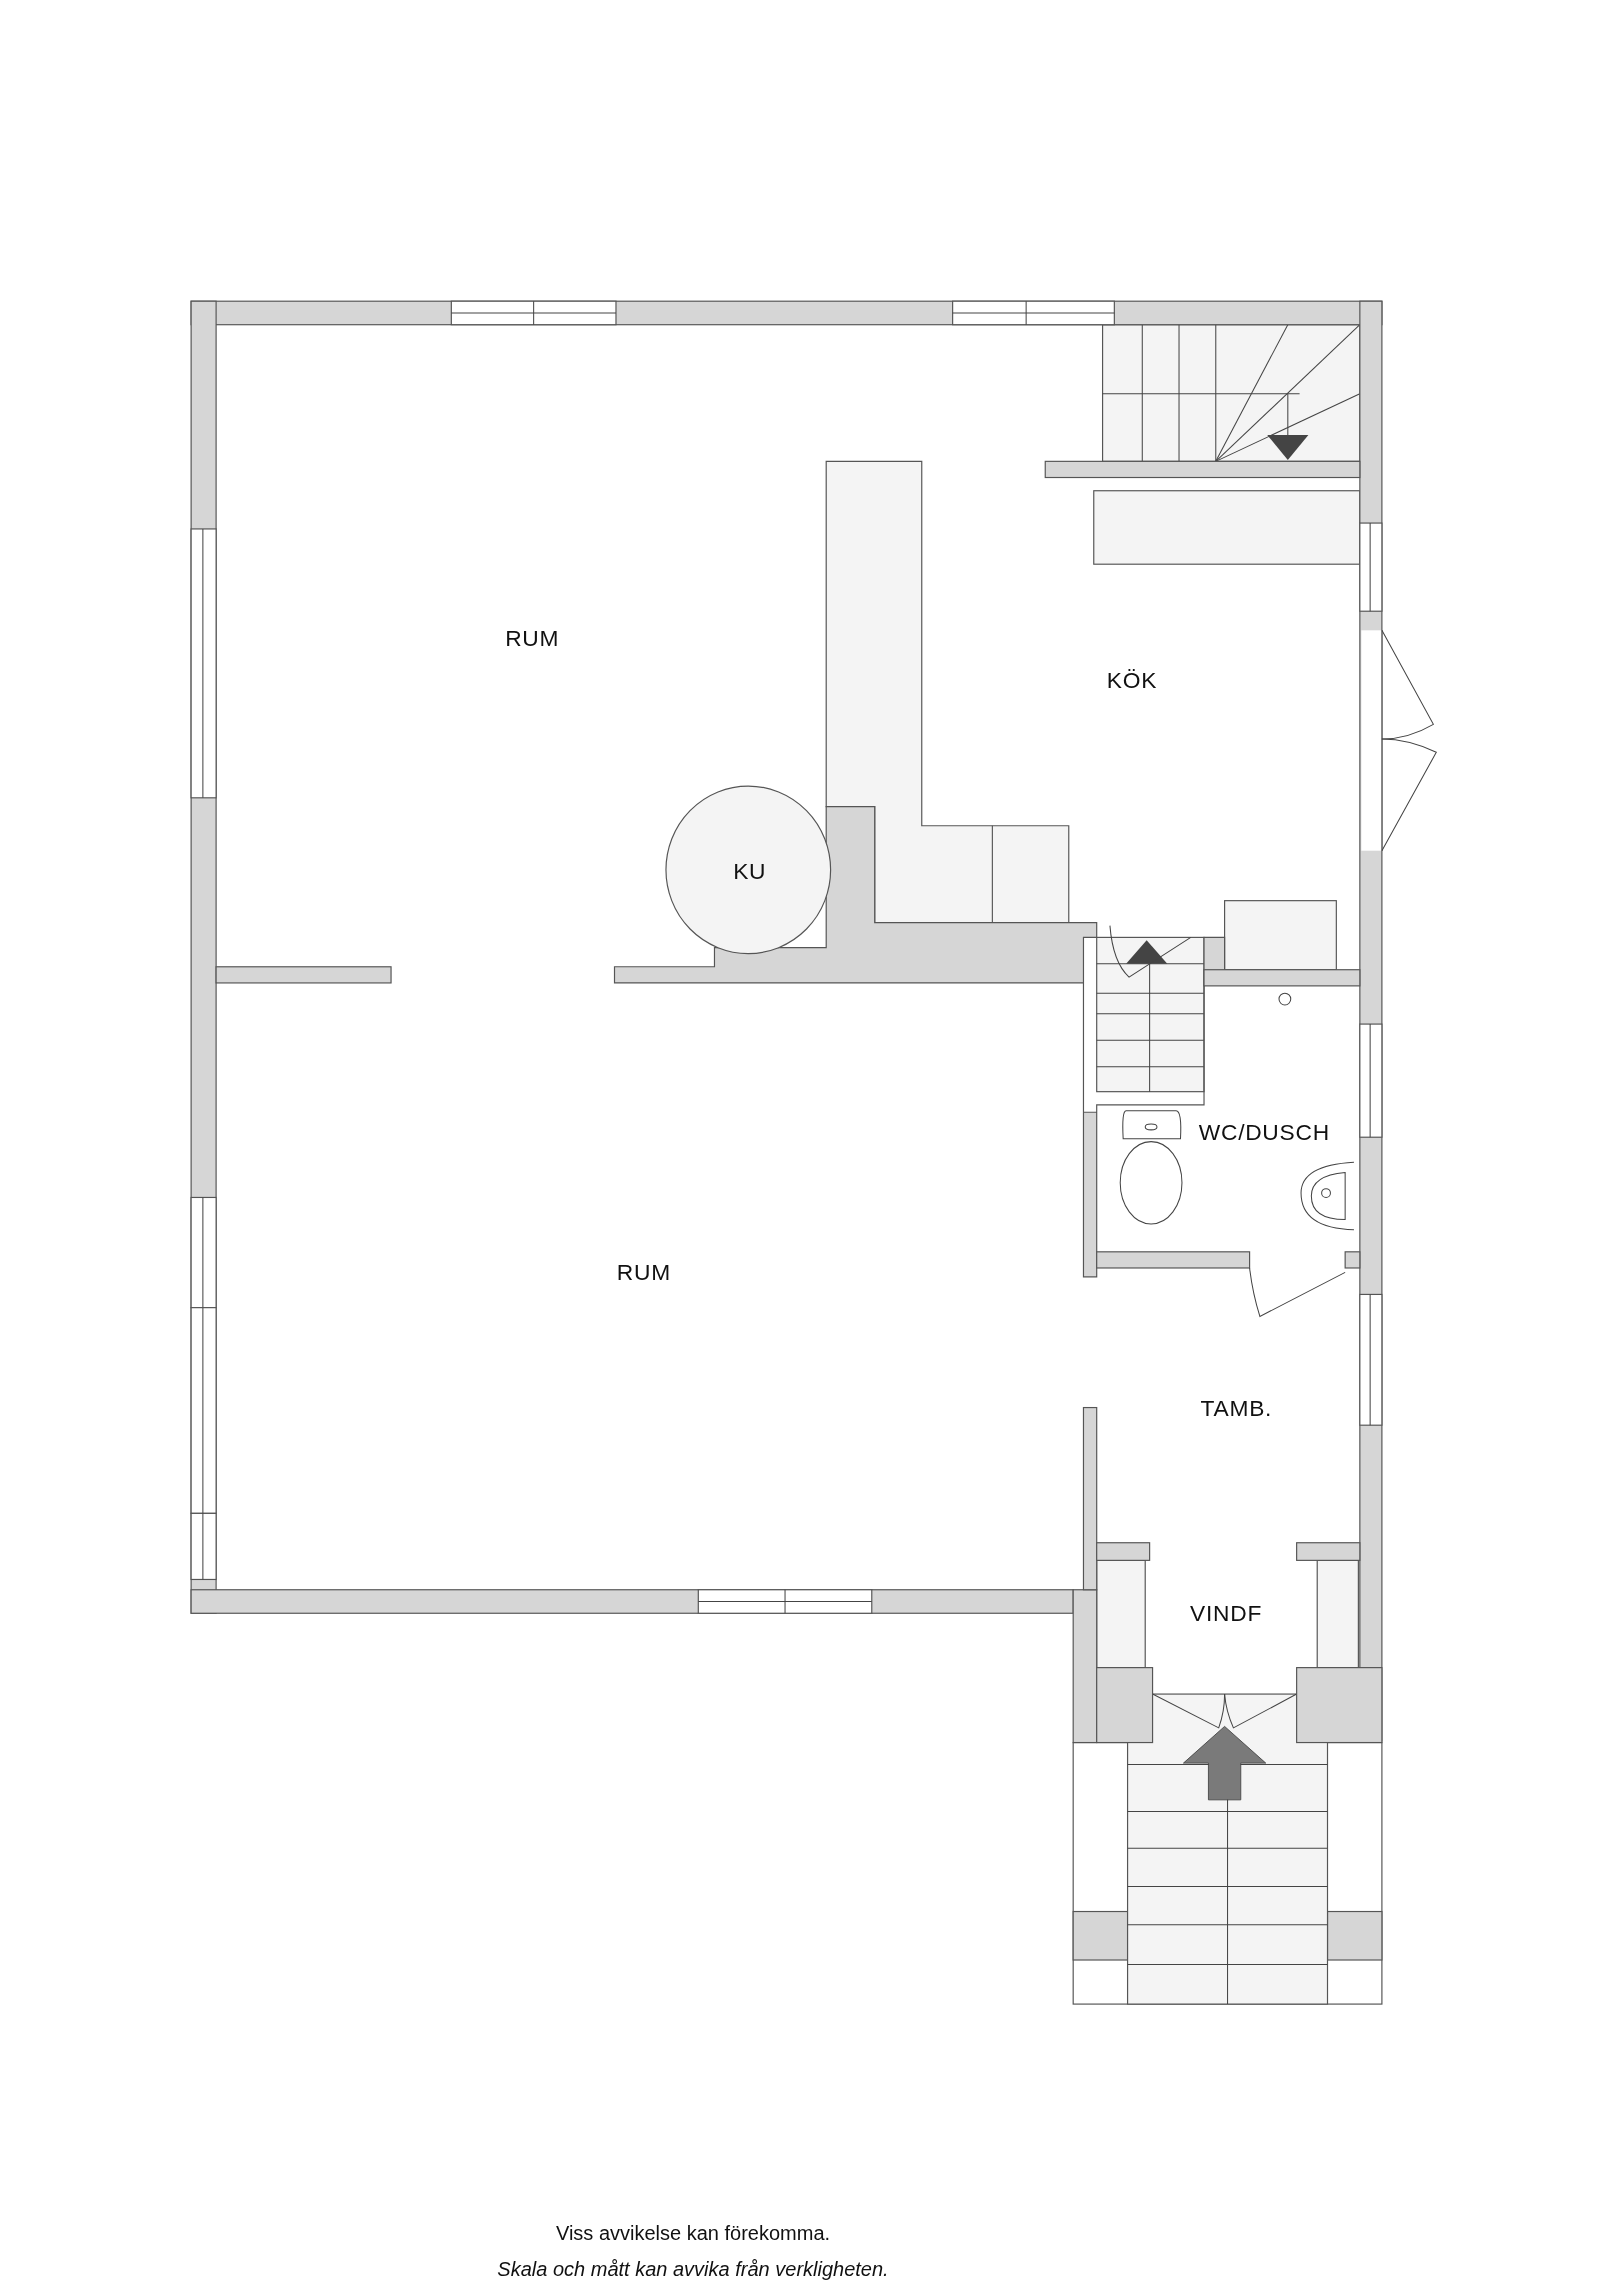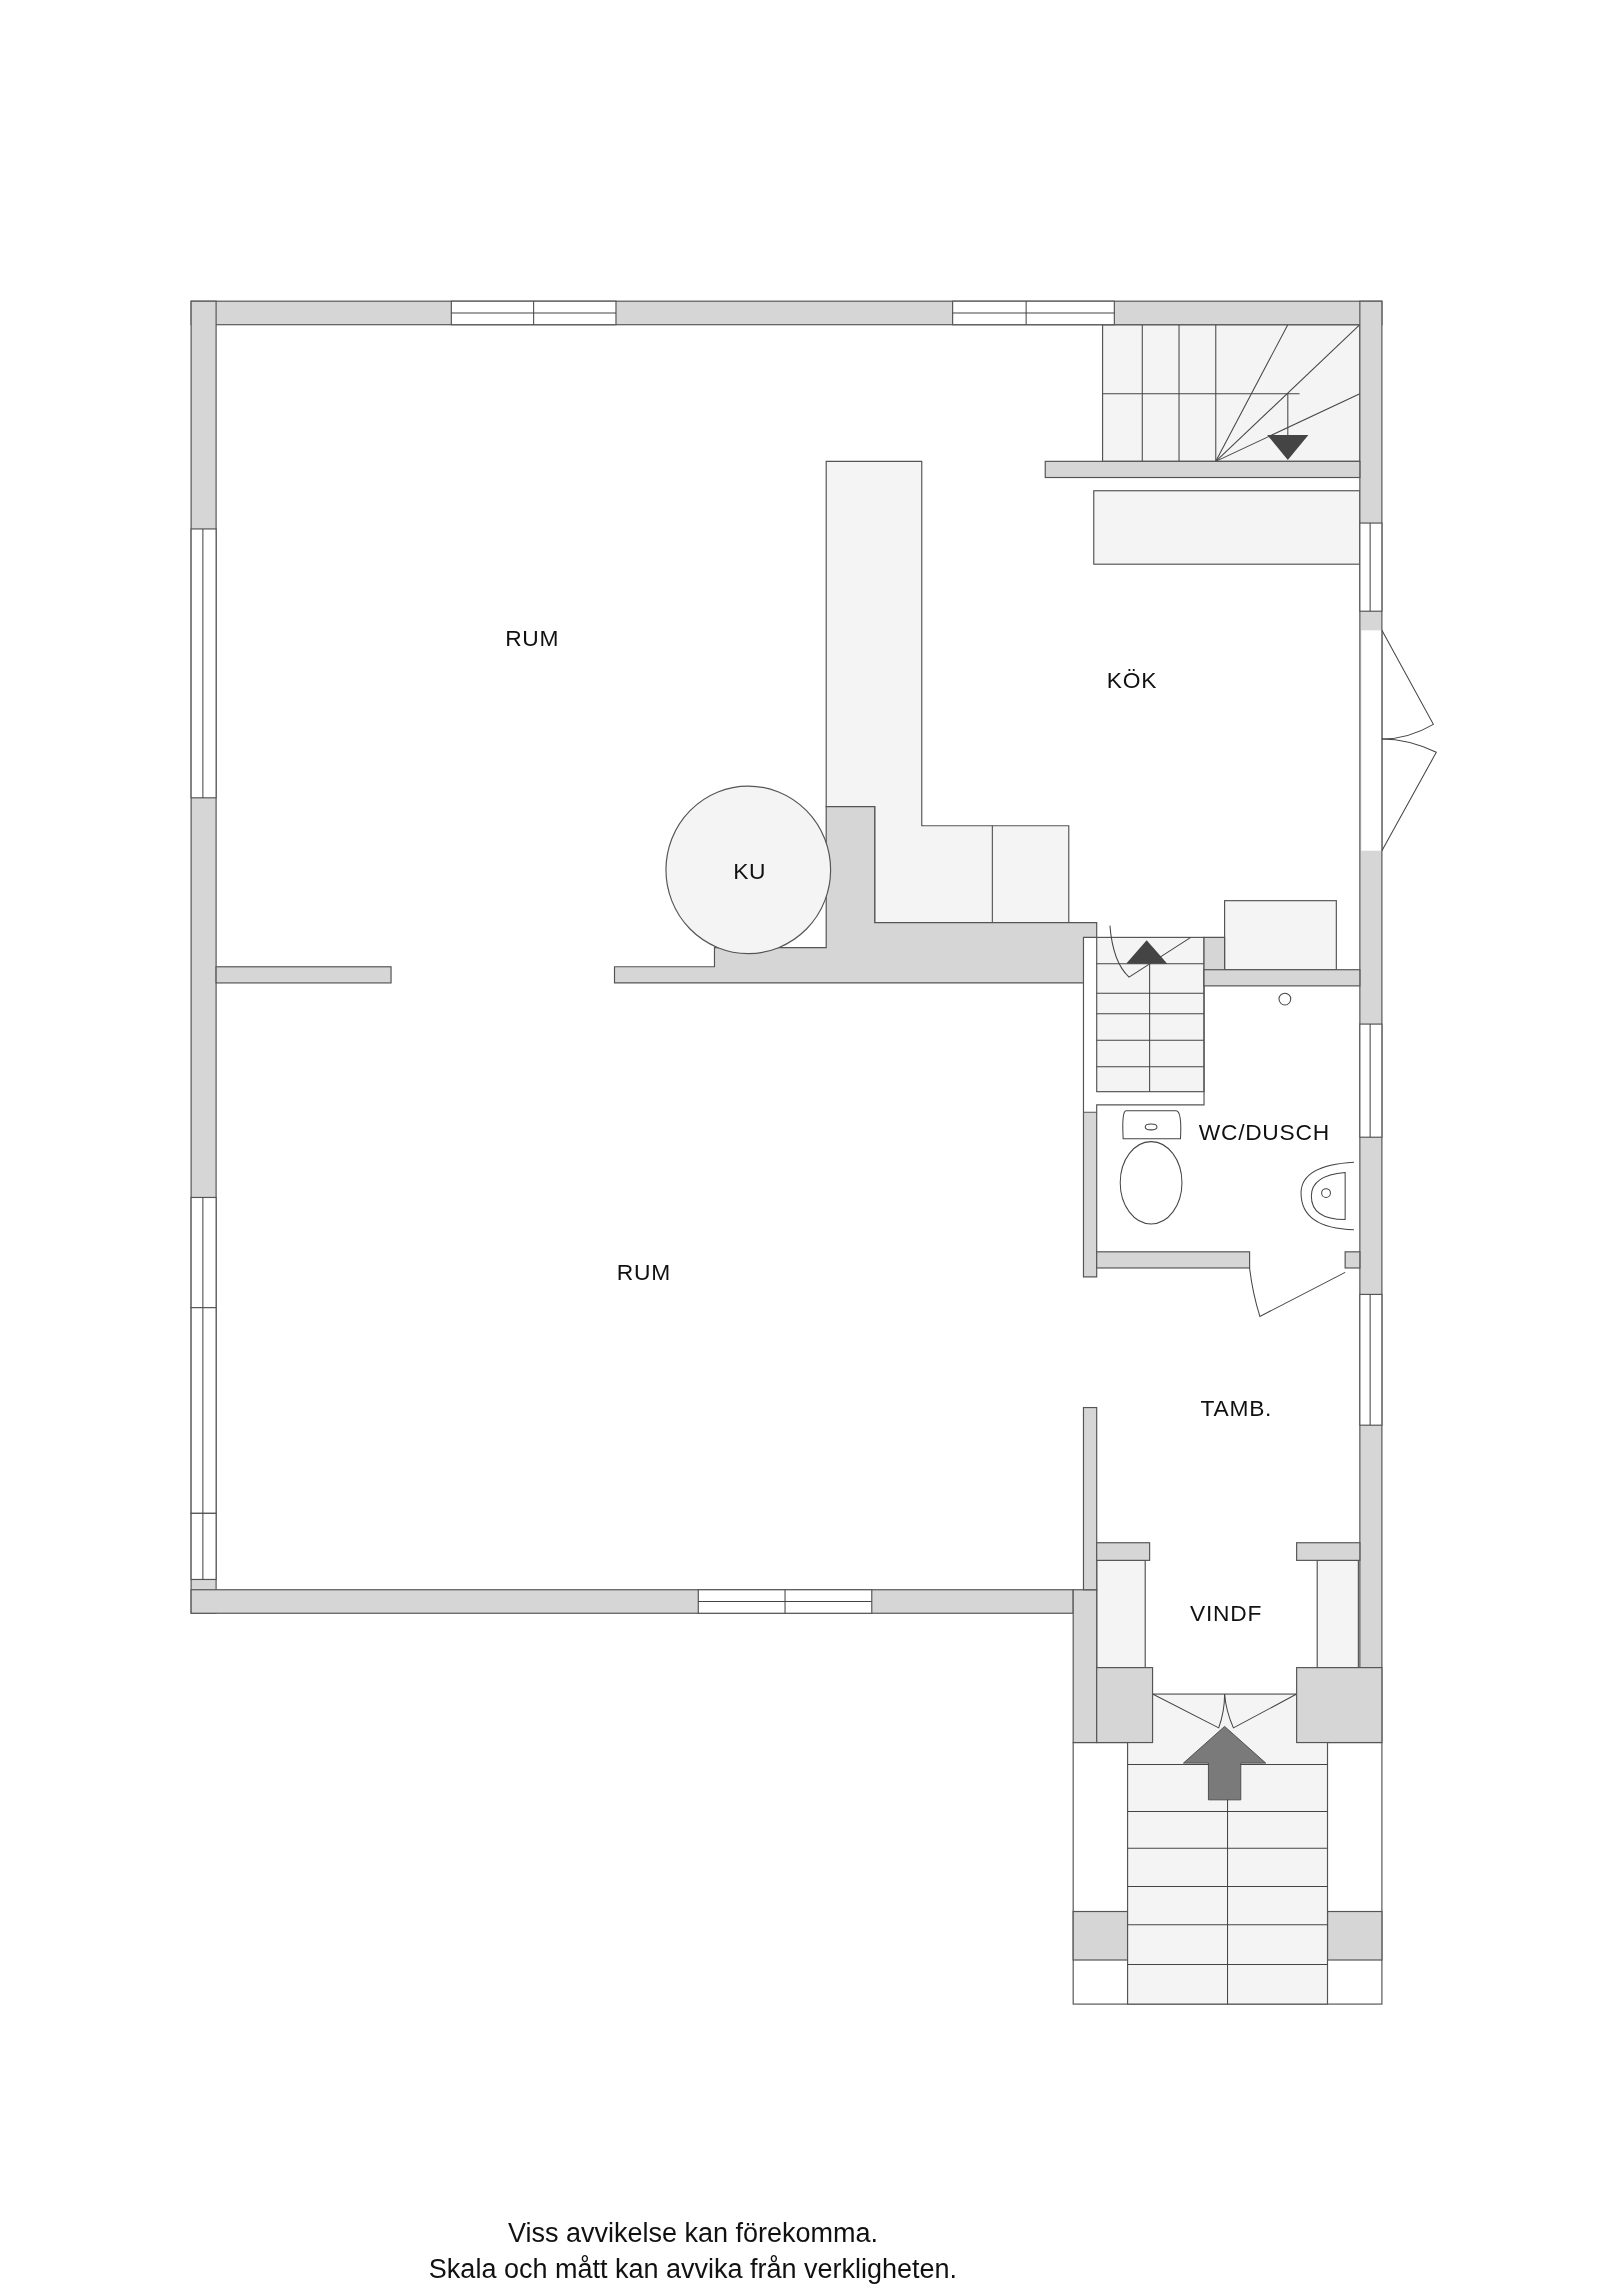--- a/index.html
+++ b/index.html
@@ -3,21 +3,21 @@
 <meta charset="utf-8">
 <style>
   html, body { margin:0; padding:0; background:#ffffff; }
   body { width:1623px; height:2295px; position:relative; overflow:hidden; }
   #plan { position:absolute; left:0; top:0; width:1623px; height:2295px; }
   .wall { fill:#d6d6d6; stroke:#555; stroke-width:0.8; }
   .fix { fill:#f4f4f4; stroke:#555; stroke-width:0.8; }
   .win { fill:#ffffff; stroke:#555; stroke-width:0.8; }
   .ln { fill:none; stroke:#444; stroke-width:0.7; }
   .lbl { font-family:"Liberation Sans", sans-serif; font-size:15.5px; fill:#111; text-anchor:middle; letter-spacing:0.5px; }
-  .foot { position:absolute; left:0; width:1386px; text-align:center; font-family:"Liberation Sans", sans-serif; font-size:27px; color:#111; line-height:34px; }
+  .foot { position:absolute; left:0; width:1386px; text-align:center; font-family:"Liberation Sans", sans-serif; font-size:20px; color:#111; line-height:34px; }
 </style>
 </head>
 <body>
 
 <svg id="plan" viewBox="0 0 1104 1562" preserveAspectRatio="none" xmlns="http://www.w3.org/2000/svg">
 
   <g>
     <path class="fix" d="M562 314 H627 V562 H727 V628 H595 V549 H562 Z"></path>
     <line class="ln" x1="675" y1="562" x2="675" y2="628"></line>
     <rect class="fix" x="744" y="334" width="181" height="50"></rect>
@@ -140,14 +140,14 @@
   <text class="lbl" x="362" y="440">RUM</text>
   <text class="lbl" x="770" y="468">KÖK</text>
   <text class="lbl" x="510" y="598">KU</text>
   <text class="lbl" x="438" y="871">RUM</text>
   <text class="lbl" x="860" y="776">WC/DUSCH</text>
   <text class="lbl" x="841" y="964">TAMB.</text>
   <text class="lbl" x="834" y="1103">VINDF</text>
 </svg>
 
 <div class="foot" style="top:2216px;">Viss avvikelse kan förekomma.</div>
-<div class="foot" style="top:2252px;">Skala och mått kan avvika från verkligheten.</div>
+<div class="foot" style="top:2252px;font-style:italic;">Skala och mått kan avvika från verkligheten.</div>
 
 
 </body></html>

